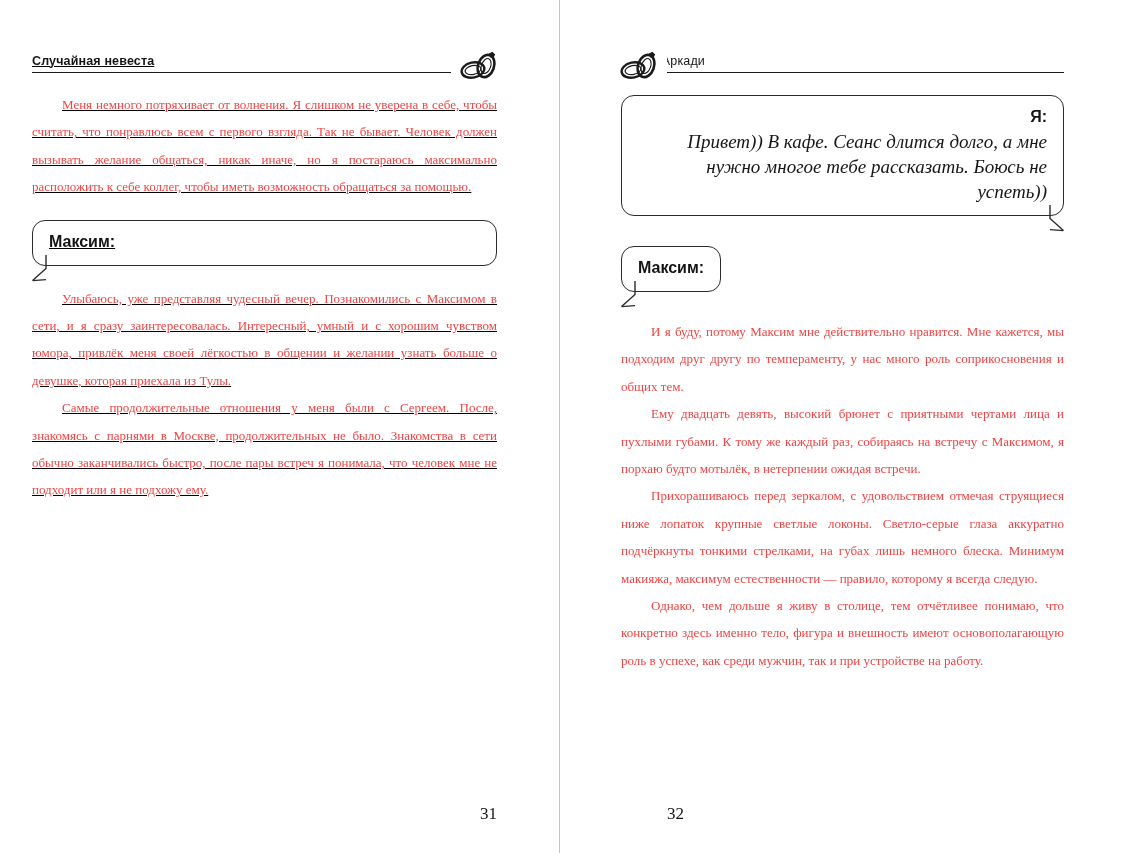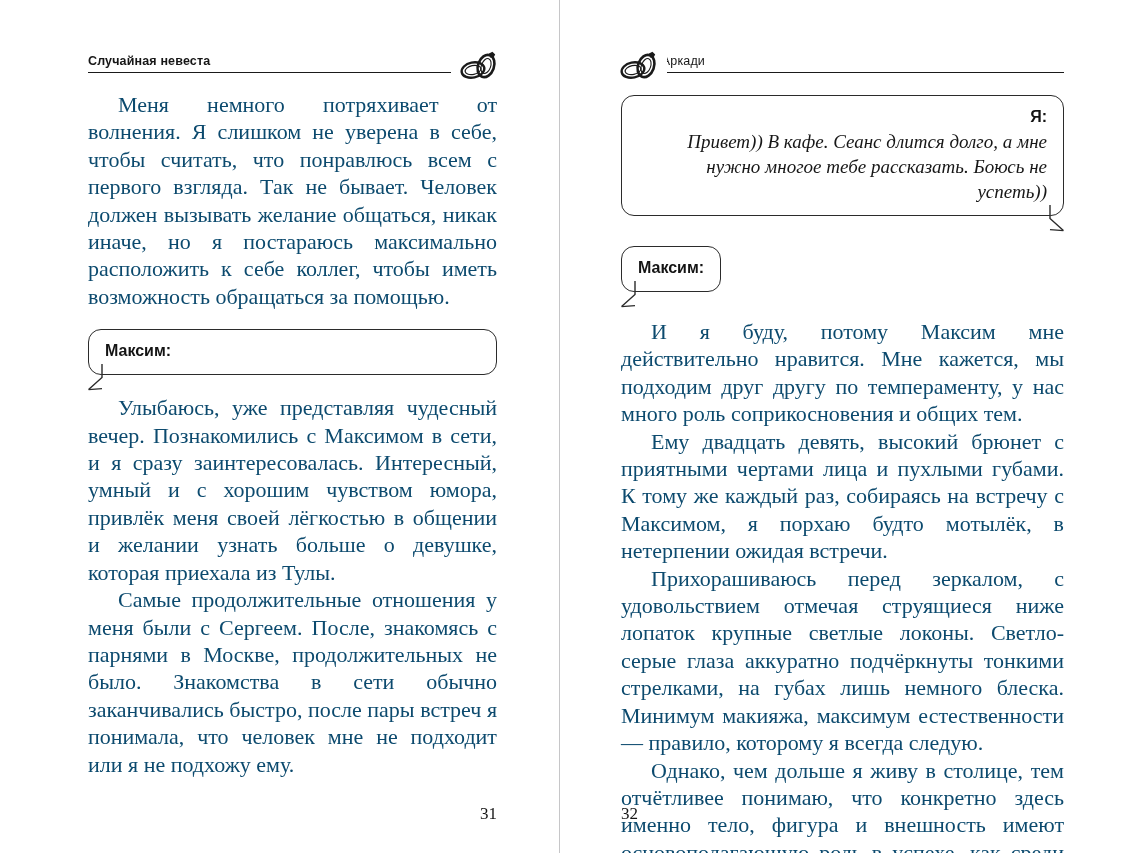--- a/index.html
+++ b/index.html
@@ -30,21 +30,21 @@
     width: 1px;
     height: 853px;
     background: #c6c6c8;
   }
 
   .page {
     position: relative;
     box-sizing: border-box;
     height: 853px;
   }
-  .page-left  { width: 559px; padding: 40px 62px 0 88px; }
+  .page-left  { width: 559px; padding: 40px 62px 0 32px; text-decoration: underline; }
   .page-right { width: 563px; padding: 40px 58px 0 62px; }
 
   
   .runhead {
     position: relative;
     height: 32px;
     display: flex;
     align-items: flex-end;
     border-bottom: 1.4px solid #1a1a1a;
     margin-bottom: 18px;
@@ -70,23 +70,23 @@
     background: #ffffff;
     display: block;
   }
   .rings-icon.at-right { right: -4px; padding-left: 6px; }
   .rings-icon.at-left  { left: -4px; padding-right: 6px; }
 
   
   .body-text p {
     margin: 0;
     font-family: "Liberation Serif", serif;
-    font-size: 22px;
+    font-size: 13px;
     line-height: 27.4px;
-    color: #0c4a6e;
+    color: #ef4444;
     text-align: justify;
     text-indent: 30px;
     hyphens: manual;
   }
 
   
   .bubble-wrap { margin: 19px 0 19px 0; }
   .bubble-wrap.from-me { display: flex; justify-content: flex-end; }
   .bubble-wrap.from-them { display: flex; justify-content: flex-start; }
 
@@ -130,20 +130,21 @@
   .tail-left  { left: -1px; bottom: -23px; }
   .tail-right { right: -1px; bottom: -23px; }
 
   
   .folio {
     position: absolute;
     bottom: 29px;
     font-family: "Liberation Serif", serif;
     font-size: 17px;
     color: #161616;
+    margin-left: 46px;
   }
   .folio-left  { right: 62px; }
   .folio-right { left: 62px; }
 </style>
 </head>
 <body>
 
 <div class="spread">
 
   <div class="gutter"></div>

